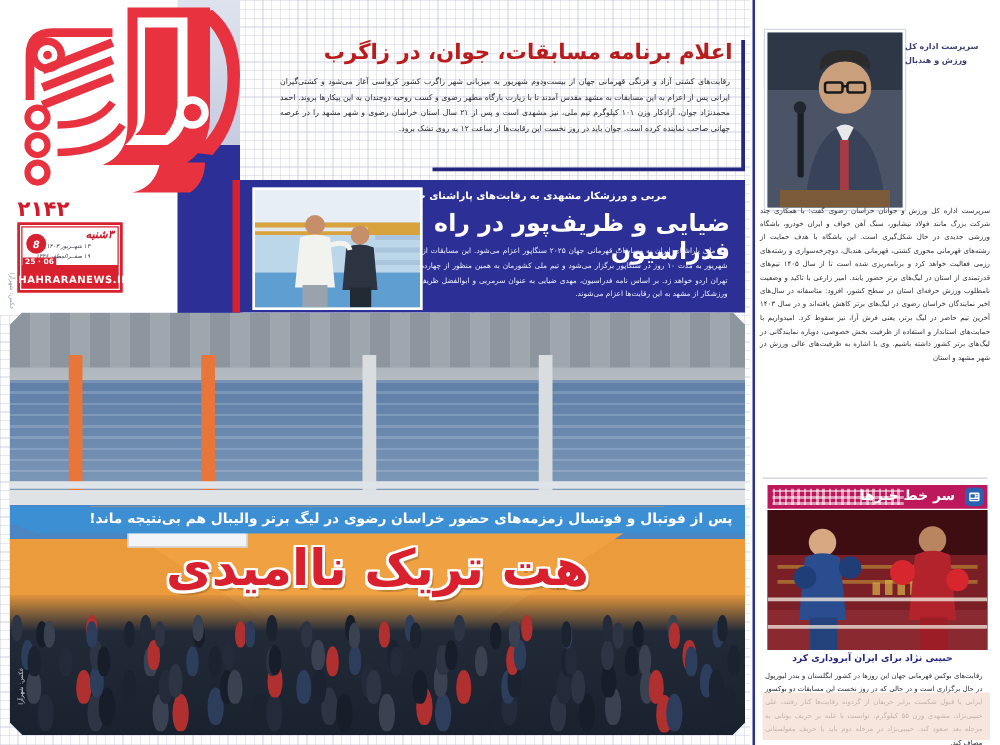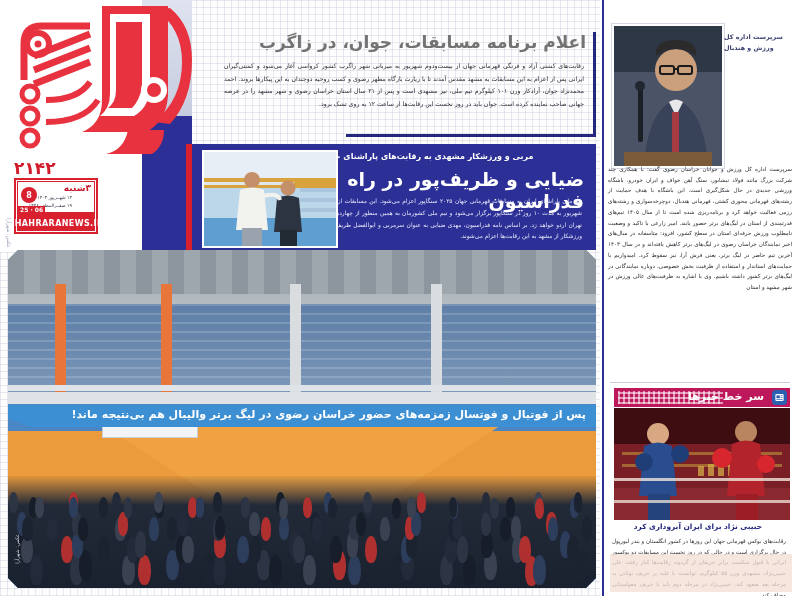--- a/index.html
+++ b/index.html
@@ -41,20 +41,21 @@
     direction:ltr;
   }
   .datebox{
     position:absolute;left:14px;top:178px;width:80px;height:52px;
     background:#d8202f;border:2px solid #d8202f;
     box-shadow:0 0 0 1px #fff inset;
   }
   .datebox-inner{
     position:absolute;left:2px;top:2px;right:2px;height:30px;
     background:#fff;
+    font-style:italic;
   }
   .db-day{
     position:absolute;right:3px;top:1px;
     font-size:9px;font-weight:700;color:#c8182a;
   }
   .db-badge{
     position:absolute;left:3px;top:5px;width:16px;height:16px;border-radius:50%;
     background:#d8202f;color:#fff;font-size:8px;font-weight:700;
     display:flex;align-items:center;justify-content:center;
   }
@@ -80,21 +81,21 @@
     position:absolute;left:192px;top:6px;width:404px;height:133px;
   }
   .artA-rule{
     position:absolute;right:0;top:26px;width:3px;height:104px;background:#23277e;
   }
   .artA-rule2{
     position:absolute;right:0;top:128px;width:250px;height:3px;background:#23277e;
   }
   .artA-hd{
     position:absolute;right:10px;top:26px;width:370px;
-    text-align:right;font-size:17px;font-weight:700;color:#737373;
+    text-align:right;font-size:17px;font-weight:700;color:#b91c1c;
     letter-spacing:-.3px;
   }
   .artA-body{
     position:absolute;right:12px;top:54px;width:360px;
     text-align:justify;font-size:6.2px;line-height:2.05;color:#2a2c33;
   }
   
   .artB{
     position:absolute;left:192px;top:144px;width:404px;height:106px;
     background:#2b2f96;overflow:hidden;
@@ -475,20 +476,21 @@
           <div class="head" style="left:89.49%;bottom:67.0%;width:8.8px;height:21px;background:#3a4150;"></div>
           <div class="head" style="left:89.59%;bottom:62.1%;width:8.8px;height:21px;background:#b03030;"></div>
           <div class="head" style="left:95.56%;bottom:63.0%;width:8.8px;height:21px;background:#2d3d5c;"></div>
           <div class="head" style="left:96.20%;bottom:66.9%;width:8.8px;height:21px;background:#1b2230;"></div>
         </div>
     </div>
 
     <div class="mp-banner">
       <span>پس از فوتبال و فوتسال زمزمه‌های حضور خراسان رضوی در لیگ برتر والیبال هم بی‌نتیجه ماند!</span>
     </div>
+    <div class="mp-big">هت تریک ناامیدی</div>
     <div class="mp-credit">عکس: شهرآرا</div>
   </div>
 
   <div class="side">
     <div class="side-left-rule"></div>
 
     <div class="sideA">
       <div class="sideA-photo">
         <svg viewBox="0 0 108 140" width="108" height="140">
           <rect width="108" height="140" fill="#3d4757"></rect>

